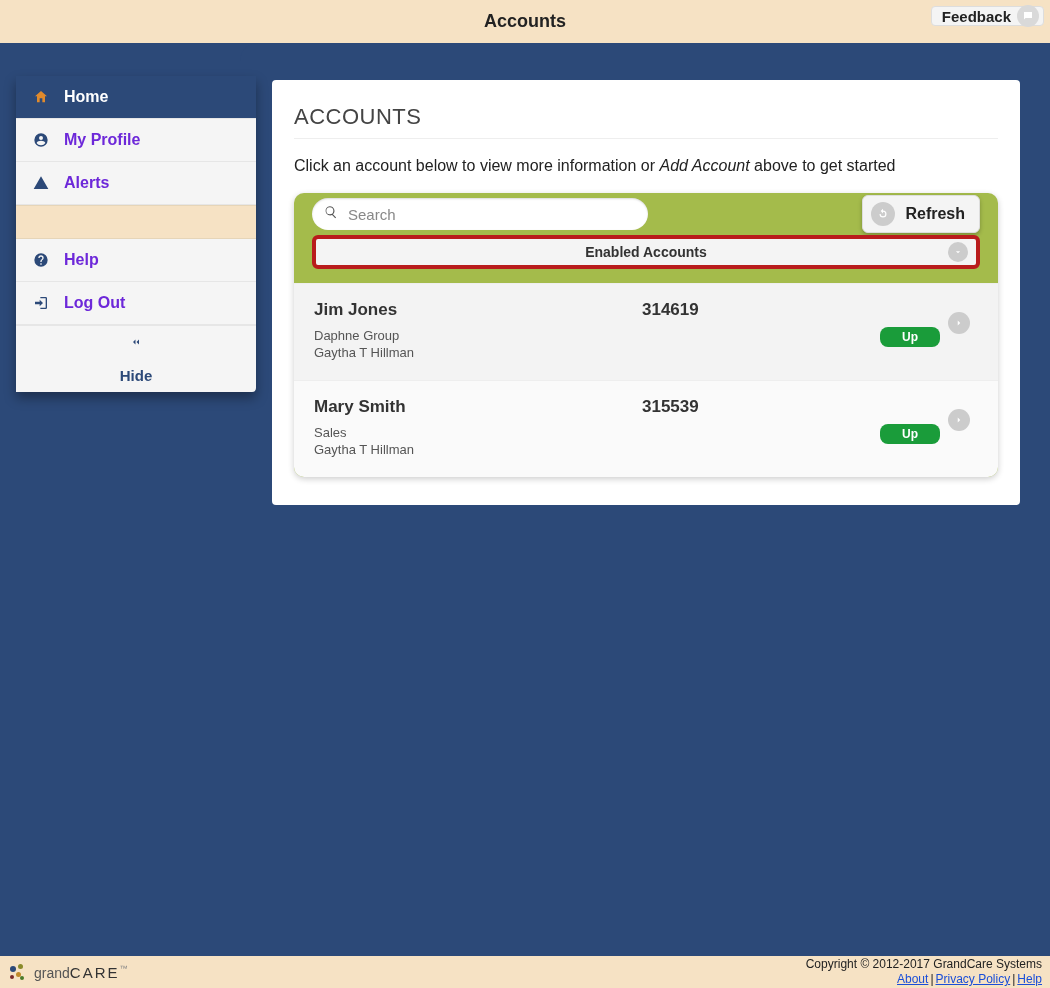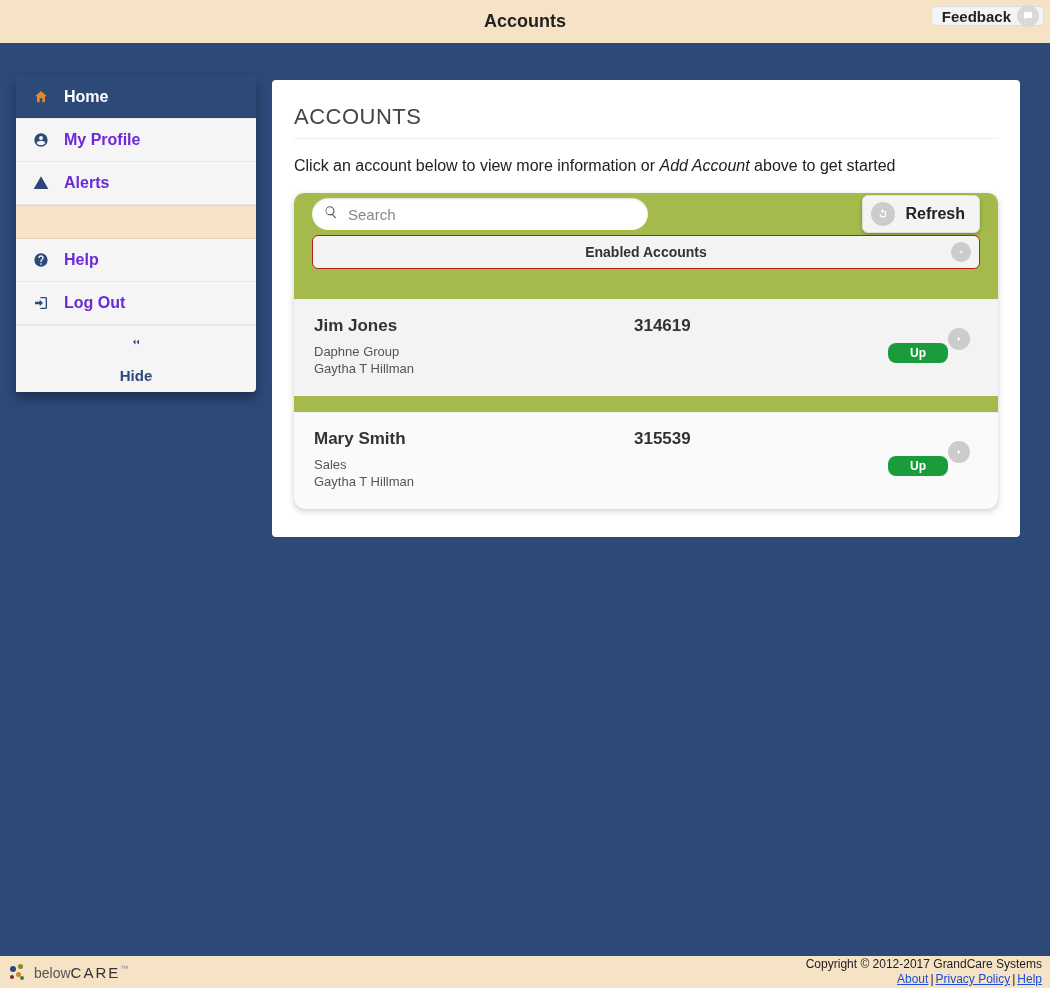--- a/index.html
+++ b/index.html
@@ -198,21 +198,21 @@
     background:#ccc;
     display:flex; align-items:center; justify-content:center;
   }
   .refresh-icon svg { width:14px; height:14px; fill:#fff; }
 
   .enabled-bar-wrap {
     padding:0 18px 14px 18px;
   }
   .enabled-bar {
     background:#f4f4f4;
-    border:1px solid #b91c1c;
+    border:4px solid #b91c1c;
     border-radius:6px;
     height:34px;
     display:flex;
     align-items:center;
     justify-content:center;
     position:relative;
     font-size:14px;
     font-weight:bold;
     color:#333;
     cursor:pointer;
@@ -228,22 +228,21 @@
   .enabled-bar .chev svg { width:10px; height:10px; fill:#fff; }
 
   
   .acct-row {
     background:#fafafa;
     border-top:1px solid #eee;
     padding:16px 20px 18px 20px;
     display:grid;
     grid-template-columns: 320px 1fr 90px 30px;
     align-items:start;
-    gap:0;
-    margin-top:16px;
+    gap:8px;
   }
   .acct-row:nth-of-type(odd) { background:#f3f3f3; }
   .acct-name { font-size:17px; font-weight:bold; color:#333; margin-bottom:8px; }
   .acct-sub { font-size:13px; color:#555; line-height:1.3; }
   .acct-id { font-size:17px; font-weight:bold; color:#333; }
   .acct-right { display:flex; flex-direction:column; align-items:flex-end; justify-content:center; height:100%; }
   .status-pill {
     background:#1a9c3a;
     color:#fff;
     font-size:12px;
@@ -442,21 +441,21 @@
 <div class="footer">
   <div class="brand">
     <span class="brand-logo">
       <span style="width:5px;height:5px;background:#8a8a2a;top:2px;left:10px;"></span>
       <span style="width:6px;height:6px;background:#2c4978;top:4px;left:2px;"></span>
       <span style="width:5px;height:5px;background:#c08a2a;top:10px;left:8px;"></span>
       <span style="width:4px;height:4px;background:#7a2a2a;top:13px;left:2px;"></span>
       <span style="width:4px;height:4px;background:#4a7a2a;top:14px;left:12px;"></span>
     </span>
     <span>
-      <span class="brand-text1">below</span><span class="brand-text2">CARE</span><span class="brand-tm">™</span>
+      <span class="brand-text1">grand</span><span class="brand-text2">CARE</span><span class="brand-tm">™</span>
     </span>
   </div>
   <div class="footer-right">
     <div>Copyright © 2012-2017 GrandCare Systems</div>
     <div>
       <a>About</a><span class="sep">|</span><a>Privacy Policy</a><span class="sep">|</span><a>Help</a>
     </div>
   </div>
 </div>
 

